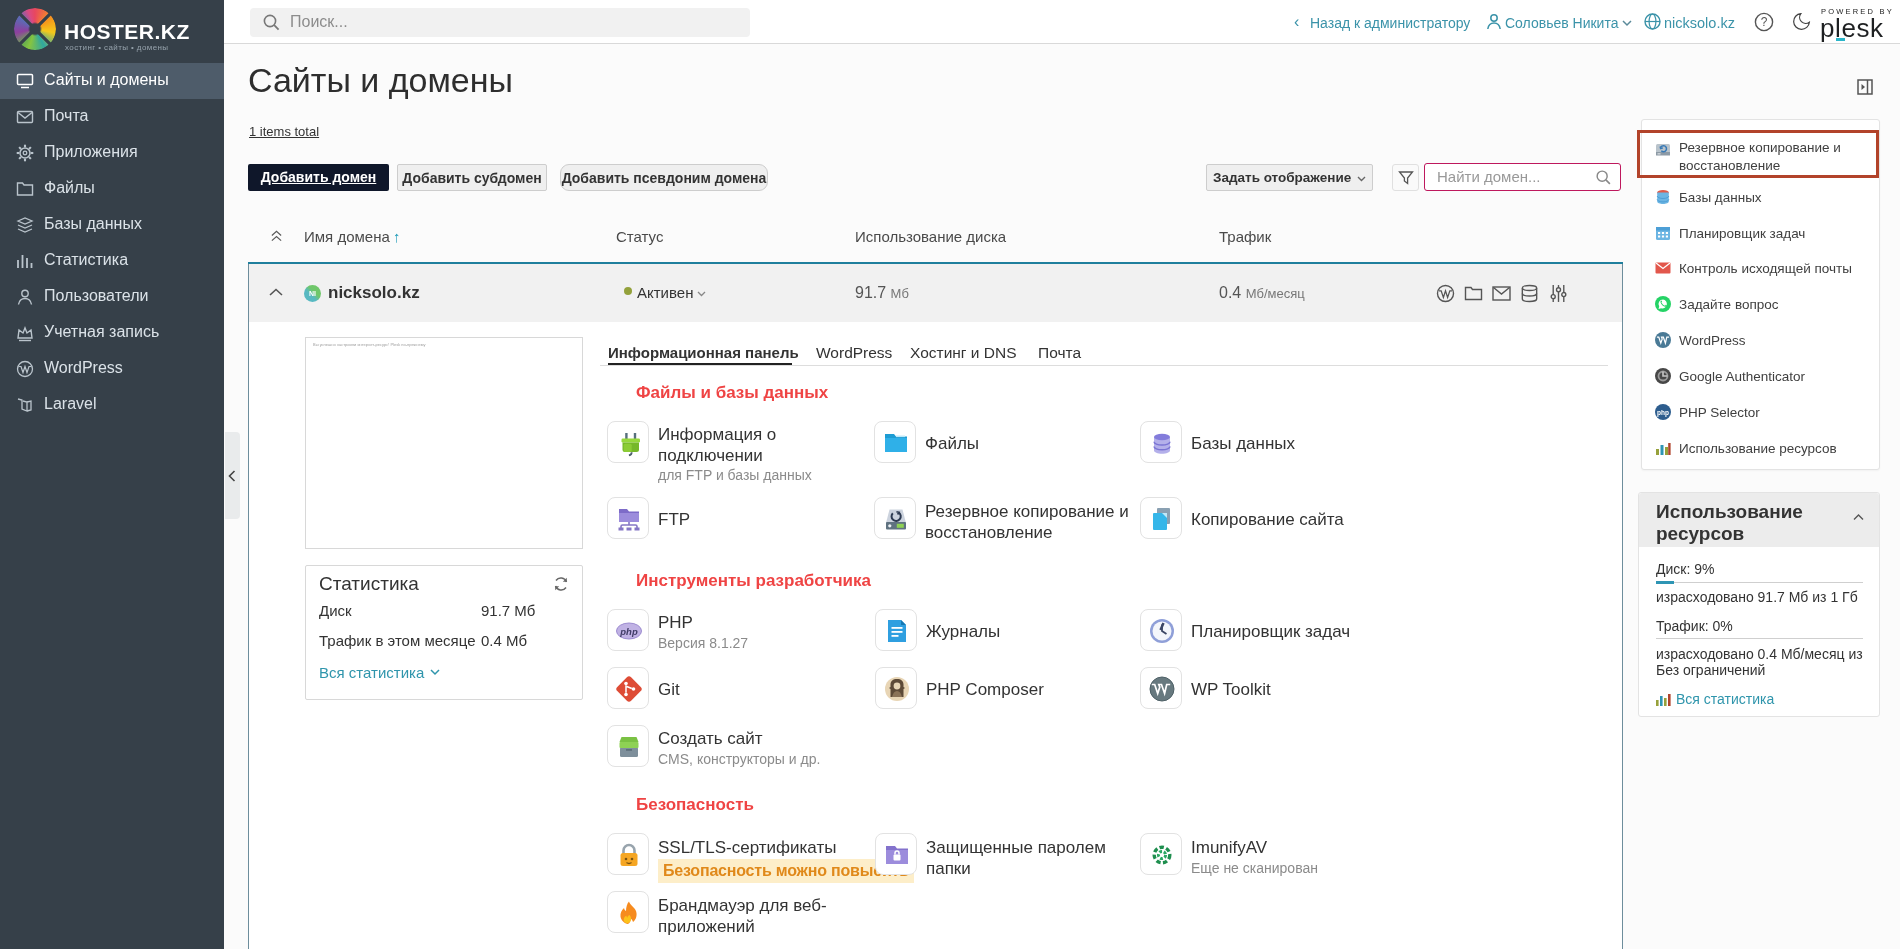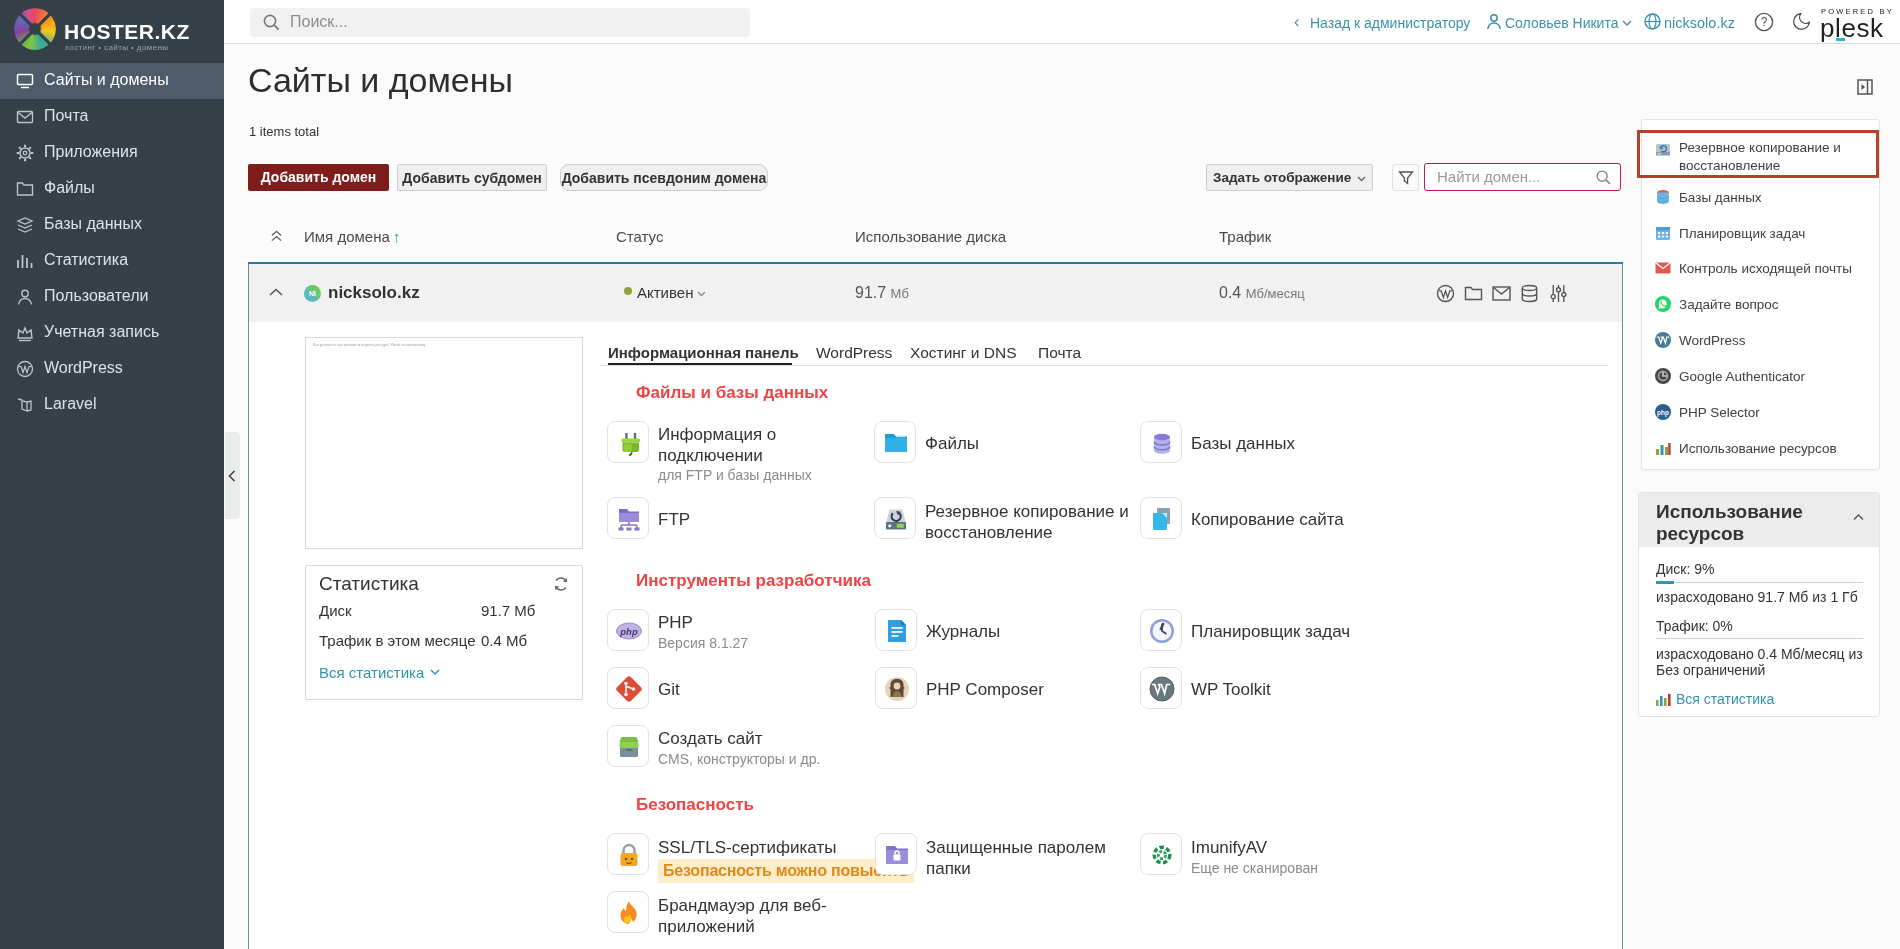--- a/index.html
+++ b/index.html
@@ -21,23 +21,23 @@
 .nav .ni{position:absolute;left:16px;top:9px;width:18px;height:18px;}
 .nav .nt{position:absolute;left:44px;top:8px;}
 
 #topbar{position:absolute;left:224px;top:0;width:1676px;height:44px;background:#fff;border-bottom:1px solid #d9d9d9;}
 #searchbox{position:absolute;left:26px;top:8px;width:500px;height:29px;background:#f1f1f1;border-radius:4px;}
 #searchbox svg{position:absolute;left:12px;top:5px;}
 #searchbox span{position:absolute;left:40px;top:5px;font-size:16px;color:#8c8c8c;}
 .toplink{color:#3b93a9;font-size:14px;text-decoration:none;}
 
 h1{position:absolute;left:248px;top:61px;font-size:34px;font-weight:400;color:#2e2e2e;}
-#itemstotal{position:absolute;left:249px;top:124px;font-size:13px;color:#333;}
+#itemstotal{position:absolute;left:249px;top:124px;font-size:13px;color:#333;text-decoration:underline;}
 .btn{position:absolute;top:164px;height:27px;border-radius:2px;font-size:14px;font-weight:bold;text-align:center;line-height:26px;white-space:nowrap;}
-.btn.blue{background:#7f1d1d;color:#fff;}
+.btn.blue{background:#0f172a;color:#fff;text-decoration:underline;}
 .btn.gray{background:#efefef;border:1px solid #cdcdcd;color:#333;}
 
 .th{position:absolute;top:228px;font-size:15px;color:#4a4a4a;}
 #tealline{position:absolute;left:248px;top:262px;width:1375px;height:2px;background:#1f7f9d;}
 #domrow{position:absolute;left:248px;top:264px;width:1375px;height:58px;background:#f1f1f1;border-left:1px solid #6d8d9c;border-right:1px solid #6d8d9c;}
 #expand{position:absolute;left:248px;top:322px;width:1375px;height:627px;background:#fff;border-left:1px solid #6d8d9c;border-right:1px solid #6d8d9c;}
 
 #guttab{position:absolute;left:225px;top:432px;width:15px;height:87px;background:#e9ebec;border-radius:0 4px 4px 0;}
 
 #preview{position:absolute;left:305px;top:337px;width:278px;height:212px;background:#fff;border:1px solid #d8d8d8;}

